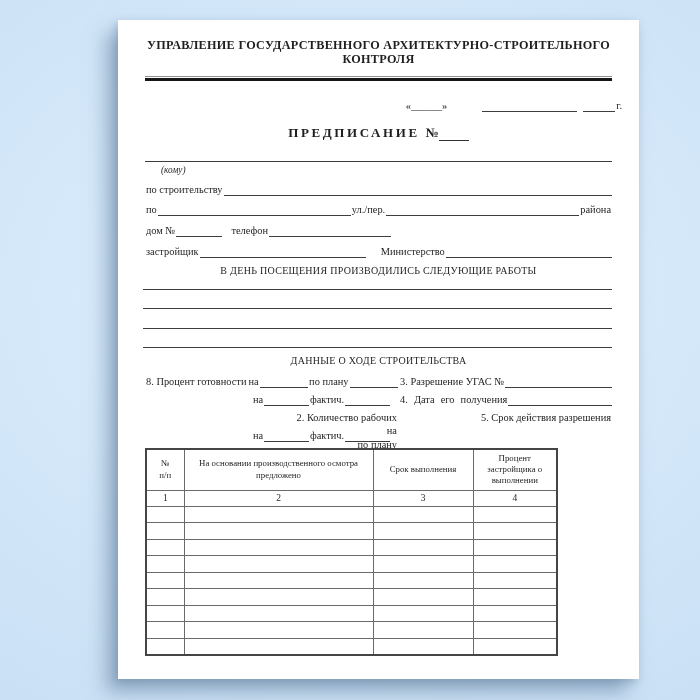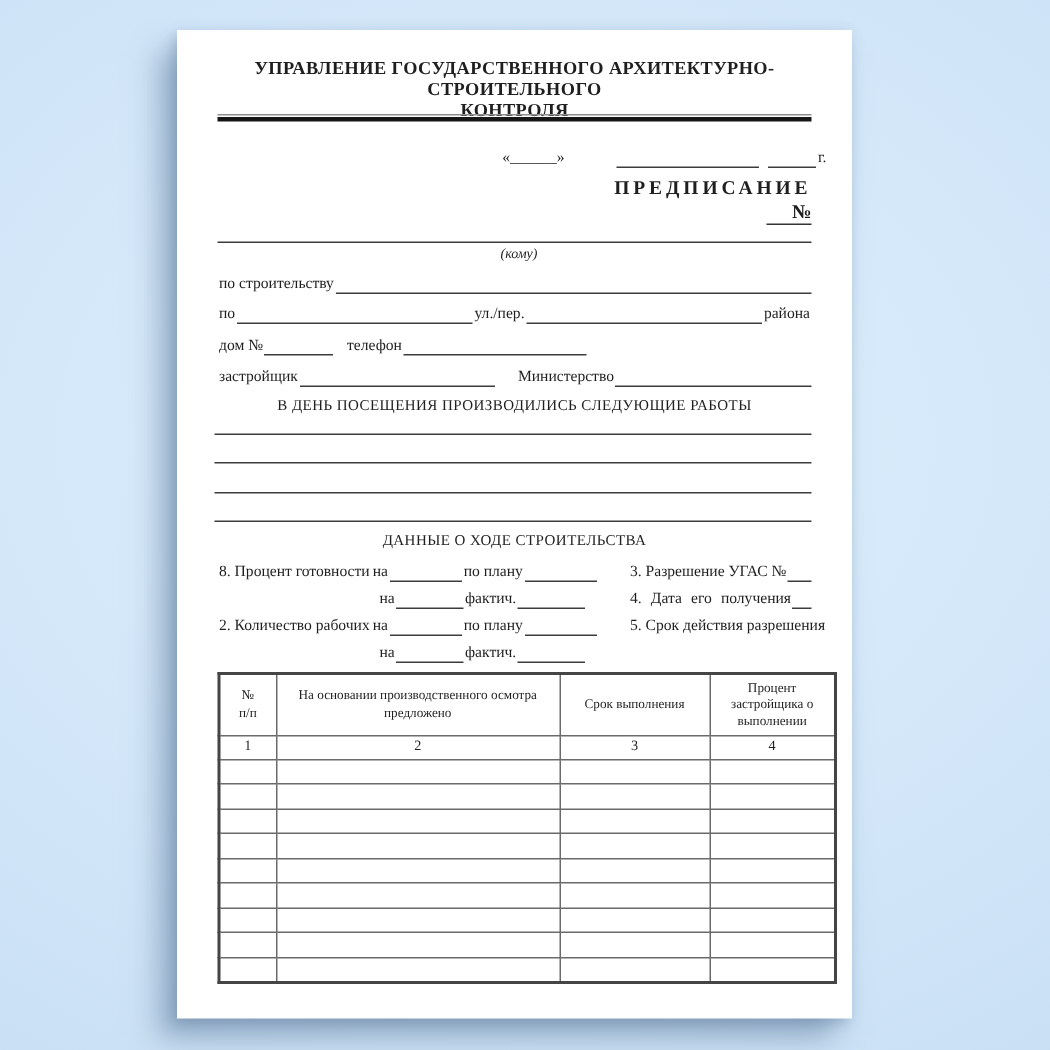--- a/index.html
+++ b/index.html
@@ -4,21 +4,21 @@
 <style>
   * { margin:0; padding:0; box-sizing:border-box; }
   html,body { width:700px; height:700px; overflow:hidden; }
   body { font-family:"Liberation Serif","DejaVu Serif",serif; color:#1f1f1f; }
 
   .stage {
     position:relative; width:700px; height:700px;
     background: radial-gradient(115% 90% at 50% 42%, #def0fd 0%, #d3e7f9 45%, #c3dbf1 100%);
   }
   .page {
-    position:absolute; left:118px; top:20px; width:450px; height:659px;
+    position:absolute; left:118px; top:20px; width:521px; height:659px;
     background:#ffffff;
     box-shadow:-12px 13px 18px rgba(88,118,152,0.50), -2px 3px 8px rgba(88,118,152,0.35);
   }
 
   
   .org-title { position:absolute; top:18px; left:20px; right:20px; text-align:center;
     font-weight:bold; font-size:12.2px; line-height:14px; letter-spacing:0.3px; }
   .rule { position:absolute; top:56px; left:27px; right:27px; border-top:1px solid #8f8f8f; }
   .rule::after { content:""; display:block; margin-top:1px; height:3px; background:#161616; }
 
@@ -28,27 +28,27 @@
   .lb { white-space:nowrap; padding:0 1px; }
   .bl { border-bottom:1px solid #3c3c3c; height:10px; }
   .grow { flex:1 1 auto; }
 
   .date-row { top:79px; right:16px;margin-left:12px; }
   .date-row .sp1 { width:34px; }
   .date-row .b1 { width:95px; }
   .date-row .sp2 { width:6px; }
   .date-row .b2 { width:32px; }
 
-  .doc-title { top:105px; left:27px; right:27px; justify-content:center; height:16px;flex-direction:column; }
+  .doc-title { top:105px; left:27px; right:27px; justify-content:center; height:16px; }
   .doc-title .word { font-weight:bold; font-size:13px; letter-spacing:2.6px; line-height:16px; }
   .doc-title .num { font-weight:bold; font-size:13px; margin-left:6px; line-height:16px; }
   .doc-title .b { width:30px; border-bottom:1.5px solid #333; height:12px; }
 
   .komu-line { position:absolute; top:141px; left:27px; right:27px; border-bottom:1px solid #3c3c3c; }
-  .komu-hint { position:absolute; top:145px; left:33px; right:27px; text-align:center;
+  .komu-hint { position:absolute; top:145px; left:43px; right:27px; text-align:left;
     font-style:italic; font-size:9.3px; }
 
   .r-constr { top:163px; left:27px; right:27px; }
   .r-po     { top:183px; left:27px; right:27px; }
   .r-dom    { top:204px; left:27px; right:27px;align-items:flex-end; }
   .r-dom .b-house { width:46px; }
   .r-dom .b-phone { width:122px; }
   .r-dom .ml { margin-left:8px; }
   .r-zastr  { top:225px; left:27px; right:27px; }
   .r-zastr .mlg { margin-left:14px;text-align:center; }
@@ -56,22 +56,22 @@
   .sec-head { position:absolute; left:27px; right:27px; text-align:center;
     font-size:10px; letter-spacing:0.3px; }
   .works-head { top:245px; }
   .progress-head { top:335px; }
 
   .wline { position:absolute; left:25px; right:27px; border-bottom:1px solid #3c3c3c; }
 
   
   .p-left  { width:253px; left:27px; }
   .p-left2 { width:138px; left:134px; }
-  .p-right { left:281px; right:27px;margin-left:20px; }
-  .p1 { top:355px; } .p2 { top:373px; } .p3 { top:391px; } .p4 { top:409px; }
+  .p-right { left:281px; right:27px; }
+  .p1 { top:355px; } .p2 { top:373px; } .p3 { top:391px;flex-direction:column; } .p4 { top:409px; }
   .ws { word-spacing:3.5px; }
 
   
   table.main { position:absolute; top:428px; left:27px; width:411px;
     border-collapse:collapse; table-layout:fixed; border:2px solid #454545; }
   table.main th, table.main td { border:1px solid #6a6a6a; }
   table.main th { height:41px; font-weight:normal; font-size:8.8px; line-height:1.3;
     text-align:center; vertical-align:middle; white-space:pre-line; padding:2px 3px; }
   tr.nums td { height:16px; font-size:9.5px; text-align:center; vertical-align:middle; padding:0; }
   tbody.fill td { height:16.5px; padding:0; }

